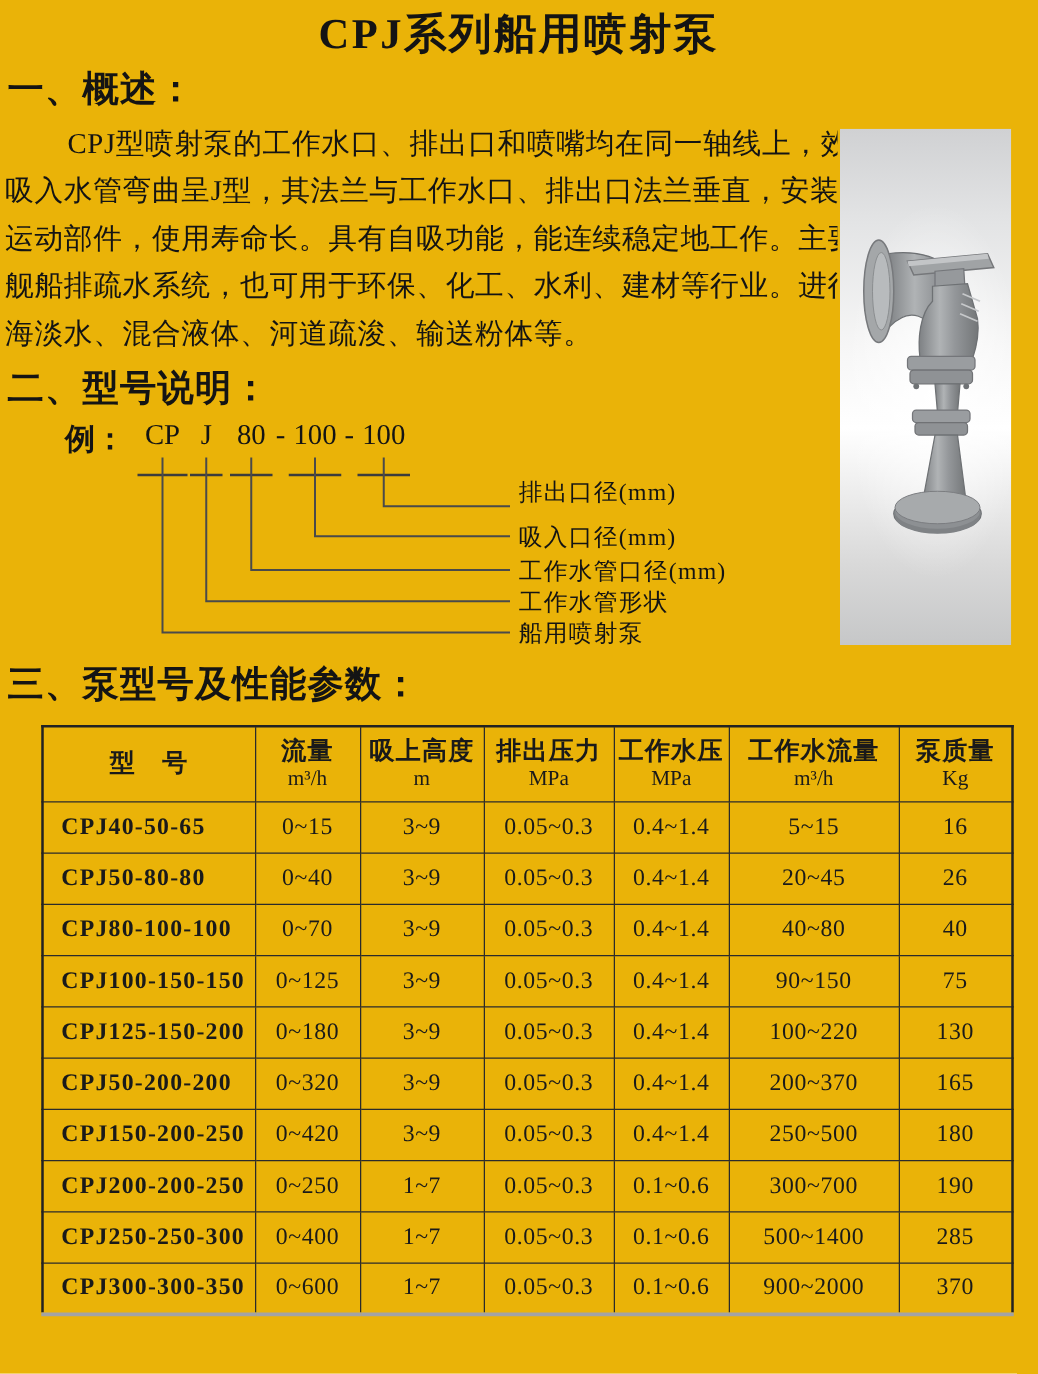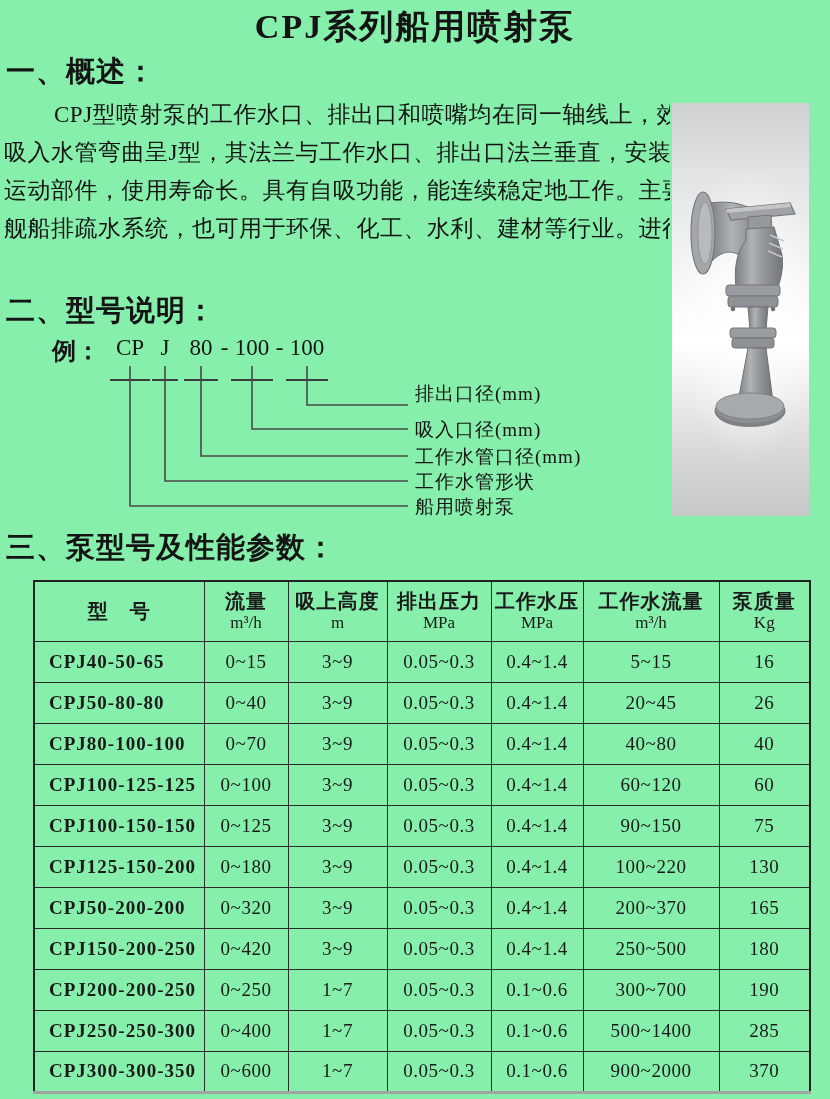--- a/index.html
+++ b/index.html
@@ -1,19 +1,19 @@
 <!DOCTYPE html>
 <html lang="zh"><head>
 <meta charset="utf-8">
 <style>
   html,body{margin:0;padding:0;background:#ffffff;}
   .page{
     position:relative;
     width:830px;height:1099px;
-    background:#86efac;
+    background:#eab308;
     font-family:"Liberation Serif","DejaVu Serif",serif;
     color:#141414;
     overflow:hidden;
   }
   .page-title{
     position:absolute;top:4px;left:0;right:0;
     text-align:center;
     font-size:34px;font-weight:bold;letter-spacing:2px;
     margin:0;
   }
@@ -90,20 +90,21 @@
 
   <h1 class="page-title">CPJ系列船用喷射泵</h1>
 
   <h2 class="sec-heading h-overview">一、概述：</h2>
 
   <div class="para">
     <div class="pline indent">CPJ型喷射泵的工作水口、排出口和喷嘴均在同一轴线上，效率较高。</div>
     <div class="pline">吸入水管弯曲呈J型，其法兰与工作水口、排出口法兰垂直，安装方便。无</div>
     <div class="pline">运动部件，使用寿命长。具有自吸功能，能连续稳定地工作。主要用于</div>
     <div class="pline">舰船排疏水系统，也可用于环保、化工、水利、建材等行业。进行抽排</div>
+    <div class="pline">海淡水、混合液体、河道疏浚、输送粉体等。</div>
   </div>
 
   <div class="pump-panel">
     <svg width="137" height="413" viewBox="0 0 137 413">
       <defs>
         <linearGradient id="bgGrad" x1="0" y1="0" x2="0" y2="1">
           <stop offset="0" stop-color="#d0d1d3"></stop>
           <stop offset="0.18" stop-color="#e3e4e5"></stop>
           <stop offset="0.42" stop-color="#f6f6f6"></stop>
           <stop offset="0.58" stop-color="#ffffff"></stop>
@@ -252,29 +253,20 @@
         <tr>
         <td class="cell-model">CPJ80-100-100</td>
         <td>0~70</td>
         <td>3~9</td>
         <td>0.05~0.3</td>
         <td>0.4~1.4</td>
         <td>40~80</td>
         <td>40</td>
       </tr>
         <tr>
-        <td class="cell-model">CPJ100-125-125</td>
-        <td>0~100</td>
-        <td>3~9</td>
-        <td>0.05~0.3</td>
-        <td>0.4~1.4</td>
-        <td>60~120</td>
-        <td>60</td>
-      </tr>
-        <tr>
         <td class="cell-model">CPJ100-150-150</td>
         <td>0~125</td>
         <td>3~9</td>
         <td>0.05~0.3</td>
         <td>0.4~1.4</td>
         <td>90~150</td>
         <td>75</td>
       </tr>
         <tr>
         <td class="cell-model">CPJ125-150-200</td>

